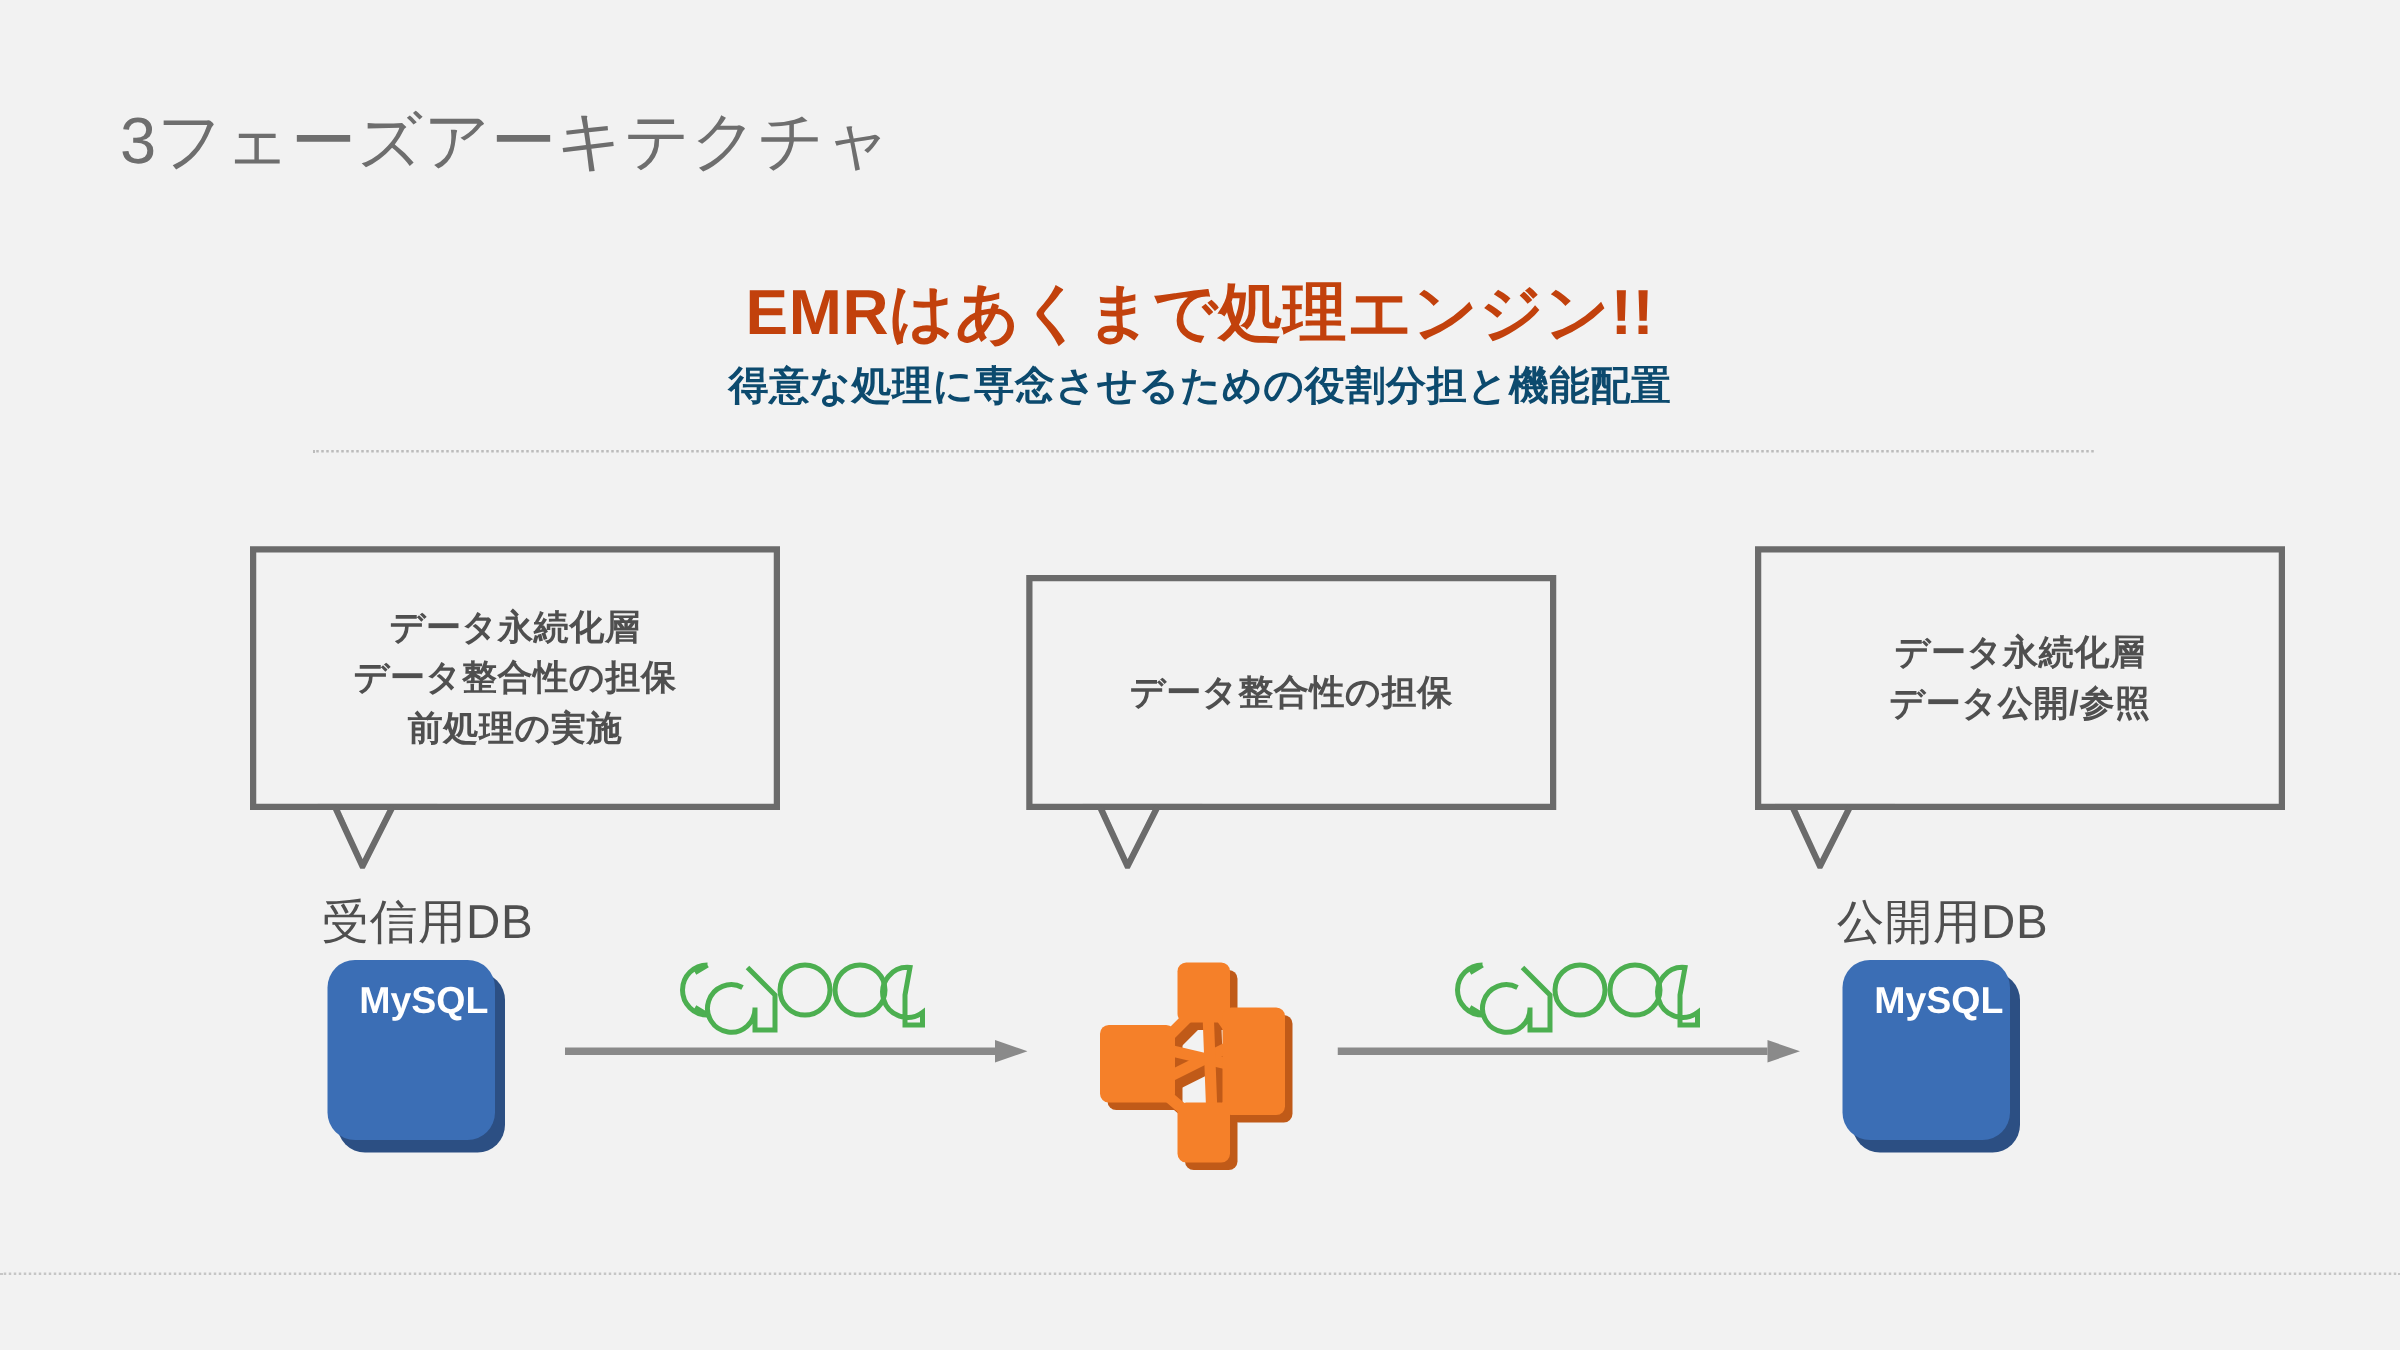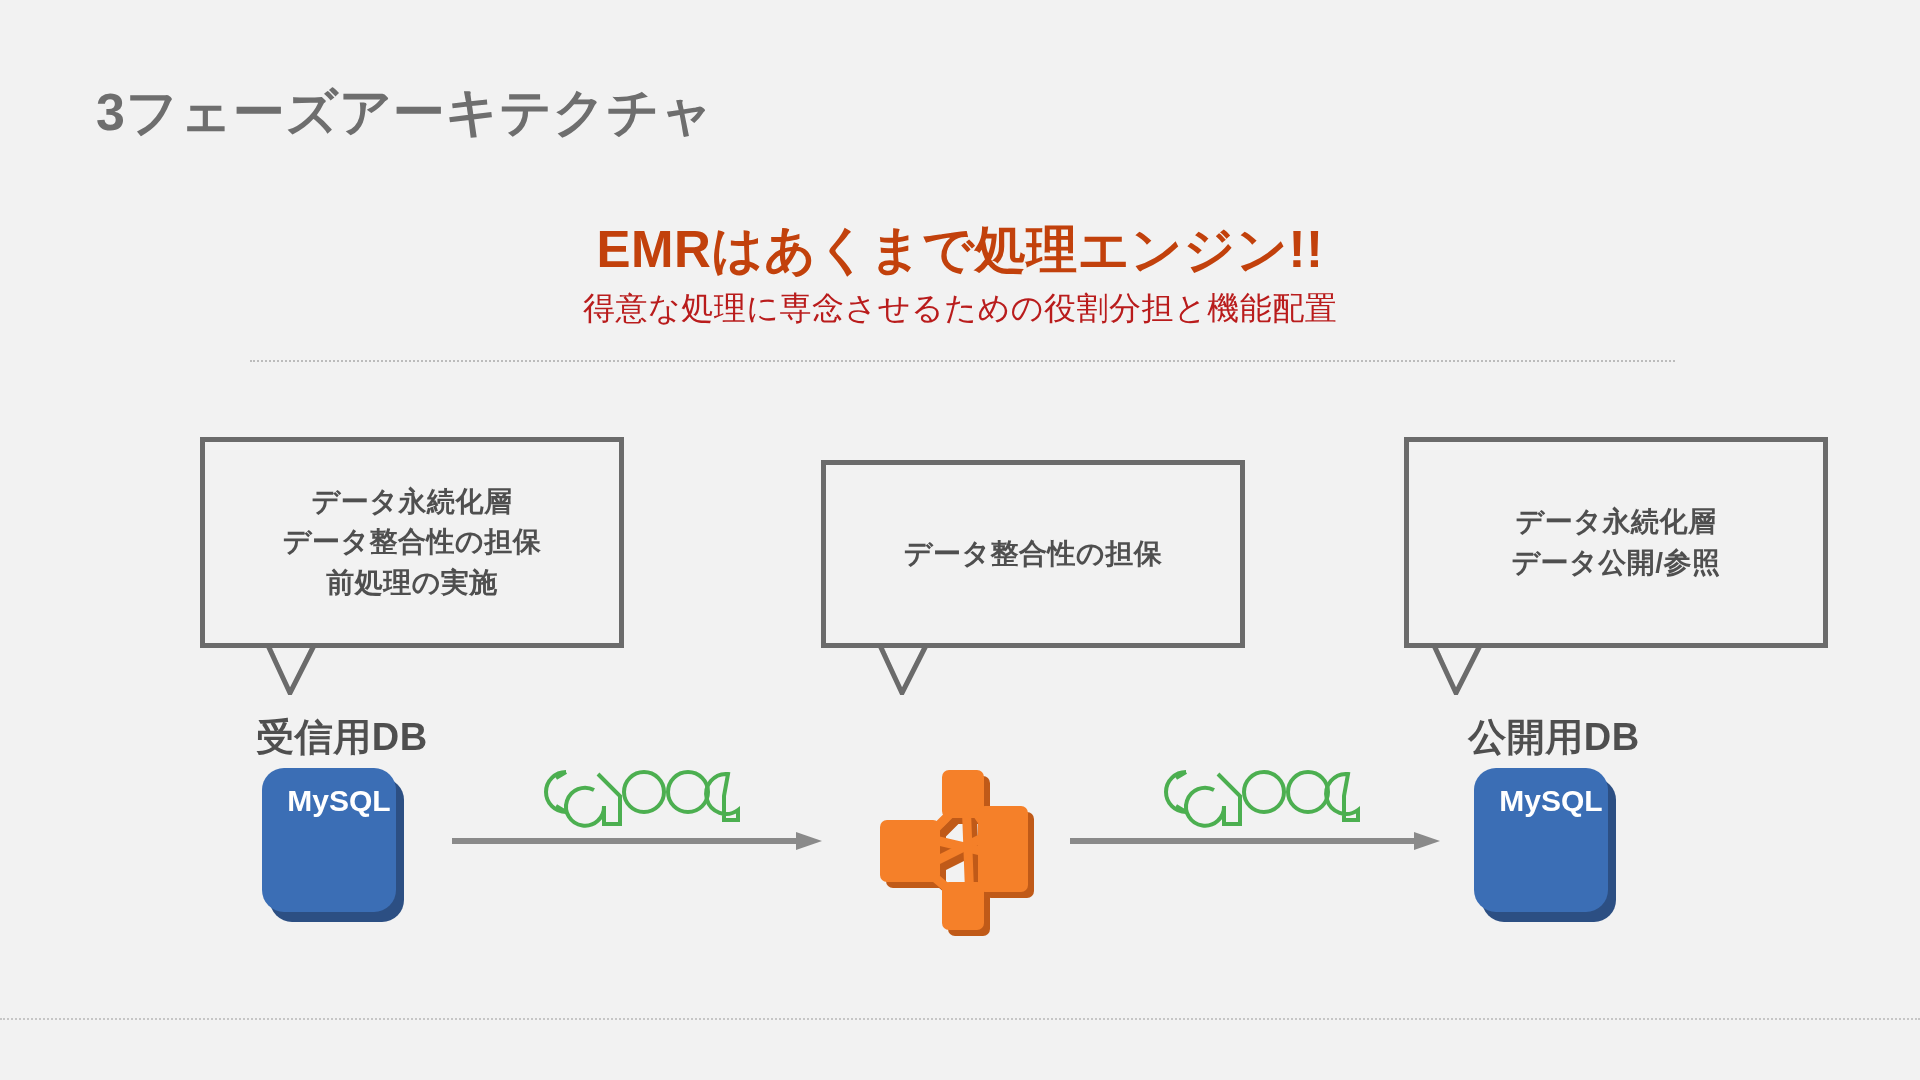--- a/index.html
+++ b/index.html
@@ -7,34 +7,34 @@
     width: 1920px; height: 1080px;
     background: #f2f2f2;
     font-family: "Liberation Sans", "DejaVu Sans", sans-serif;
     overflow: hidden;
   }
   .slide { position: relative; width: 1920px; height: 1080px; background: #f2f2f2; }
 
   
   .slide-title {
     position: absolute; left: 96px; top: 78px;
-    font-size: 52px; font-weight: 700; color: #6e6e6e;
+    font-size: 52px; font-weight: 400; color: #6e6e6e;
     letter-spacing: 0.5px; white-space: nowrap;
   }
 
   .headline-block {
     position: absolute; left: 250px; top: 222px; width: 1420px; text-align: center;
   }
   .headline {
     font-size: 51px; font-weight: 700; color: #c2410c;
     letter-spacing: 0.5px; line-height: 1.08; white-space: nowrap;
   }
   .subheadline {
     margin-top: 10px;
-    font-size: 32px; font-weight: 400; color: #b91c1c;
+    font-size: 32px; font-weight: 700; color: #0c4a6e;
     letter-spacing: 0.5px; white-space: nowrap; text-align: center;
   }
   .divider-dotted {
     position: absolute; left: 250px; top: 360px; width: 1425px;
     border-top: 2px dotted #bcbcbc; height: 0;
   }
   .divider-dotted.bottom { top: 1018px; left: 0px; width: 1920px; border-top: 2px dotted #c6c6c6; }
 
   
   .callout {
@@ -51,21 +51,21 @@
   .tail { position: absolute; width: 78px; height: 40px; overflow: visible; }
   .tail svg { display: block; }
 
   .callout-1 { left: 200px; top: 437px; width: 424px; height: 211px; }
   .callout-2 { left: 821px; top: 460px; width: 424px; height: 188px; }
   .callout-3 { left: 1404px; top: 437px; width: 424px; height: 211px; }
 
   
   .node-label {
     position: absolute;
-    font-size: 38px; font-weight: 700; color: #4f4f4f;
+    font-size: 38px; font-weight: 400; color: #4f4f4f;
     white-space: nowrap; letter-spacing: 0.5px;
     text-align: center;
   }
   .label-1 { left: 232px; top: 712px; width: 220px; }
   .label-2 { left: 818px; top: 712px; width: 290px; }
   .label-3 { left: 1444px; top: 712px; width: 220px; }
 
   
   .mysql {
     position: absolute; width: 142px; height: 154px;

